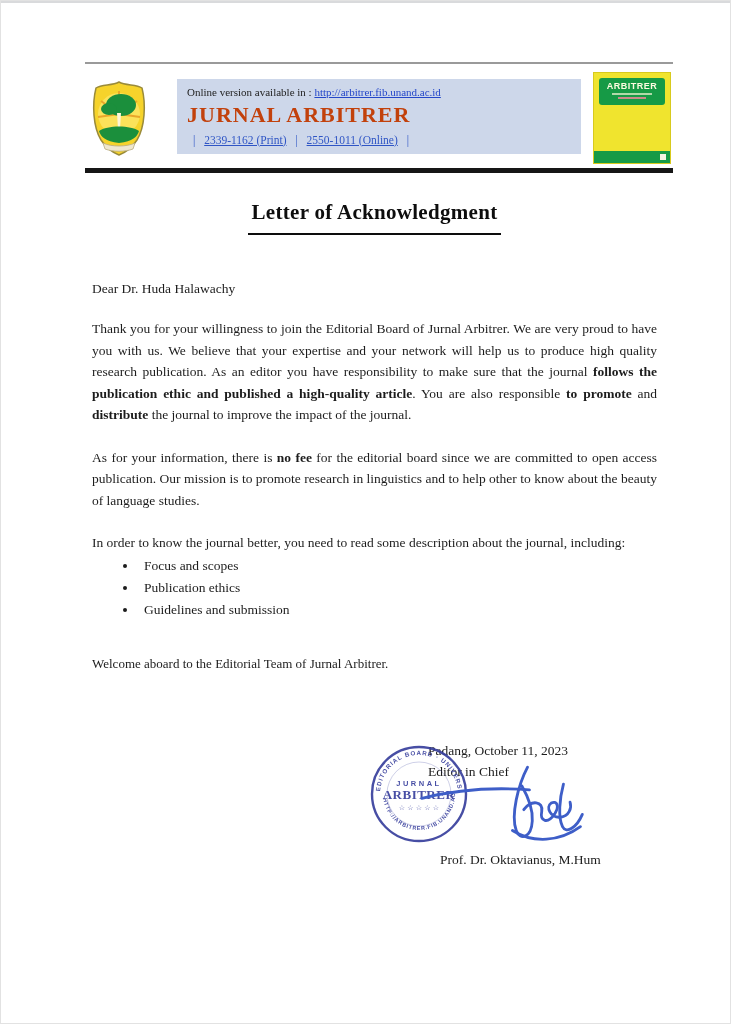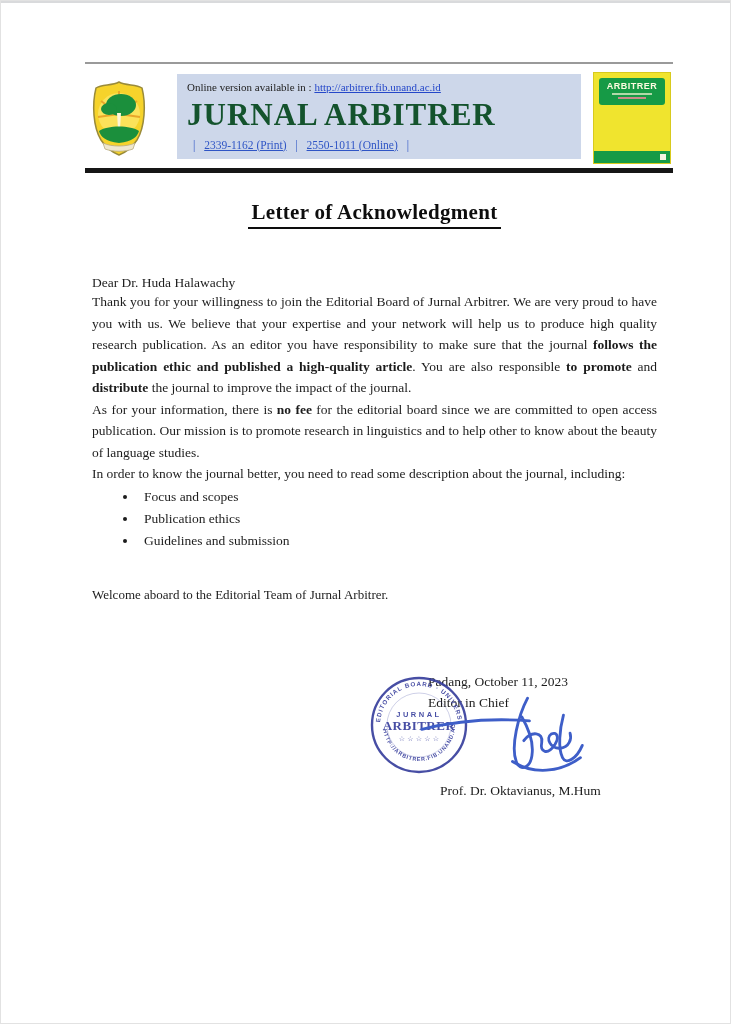--- a/index.html
+++ b/index.html
@@ -20,44 +20,44 @@
     display:flex; align-items:center;
   }
   .crest { width:64px; height:78px; flex:0 0 auto; }
   .head-box {
     flex:1 1 auto; margin:0 12px 4px 26px;
     background:#cdd7ea; text-align:left;
     padding:7px 10px 8px 10px;
   }
   .online-line { font-size:11px; color:#222; }
   .online-line a { color:#2447c9; text-decoration:underline; }
-  .journal-title { font-size:31px; font-weight:bold; letter-spacing:1px; margin-top:4px; color:#14532d; }
+  .journal-title { font-size:22px; font-weight:bold; letter-spacing:1px; margin-top:4px; color:#c2410c; }
   .issn-line { font-size:11.5px; color:#2f55c5; margin-top:6px; }
   .issn-line .u { text-decoration:underline; cursor:pointer; }
   .issn-line .sep { margin:0 6px; }
   
   .cover { flex:0 0 auto; width:78px; height:92px; background:#f0e42e; position:relative; border:1px solid #d8ca1e; }
   .cover-band-top {
     position:absolute; top:5px; left:5px; right:5px; height:27px;
     background:#169a46; border-radius:3px; text-align:center; padding-top:3px;
   }
   .cover-title { font-family:"Liberation Sans", sans-serif; font-size:9px; font-weight:bold; color:#fdfbe0; letter-spacing:.5px; }
   .cover-line { width:60%; height:2px; background:#b0d9a9; margin:2px auto 0 auto; }
   .cover-line.short { width:42%; background:#c98a8a; }
   .cover-band-bottom { position:absolute; bottom:0; left:0; right:0; height:12px; background:#169a46; }
   .cover-dot { position:absolute; right:4px; bottom:3px; width:6px; height:6px; background:#f3f3e2; }
   
   .content { padding:0 74px 0 92px; }
   .title-wrap { text-align:center; margin-top:27px; }
   .letter-title {
     display:inline-block; font-size:21px; font-weight:bold; color:#0d0d0d;
-    border-bottom:2.5px solid #0d0d0d; padding:0 4px 2px 4px; letter-spacing:.3px;
+    border-bottom:2.5px solid #0d0d0d; padding:0 4px 8px 4px; letter-spacing:.3px;
   }
   .salutation { margin-top:46px; font-size:13.5px; }
-  .para { font-size:13.5px; line-height:21.5px; text-align:justify; }
+  .para { margin-top:21px; font-size:13.5px; line-height:21.5px; text-align:justify; }
   .para .b { font-weight:bold; }
   ul.bullets { margin:1px 0 0 46px; font-size:13.5px; line-height:22px; }
   ul.bullets li { padding-left:6px; }
   .closing { margin-top:35px; font-size:13px; }
   
   .sig-block { position:relative; margin-top:52px; height:190px; }
   .sig-text { position:absolute; left:336px; top:16px; font-size:13.5px; line-height:21px; z-index:1; }
   .stamp { position:absolute; left:277px; top:20px; width:100px; height:100px; z-index:2; opacity:.92; }
   .autograph { position:absolute; left:326px; top:34px; width:170px; height:92px; z-index:3; }
   .sig-name { position:absolute; left:348px; top:128px; font-size:13.5px; z-index:4; }

